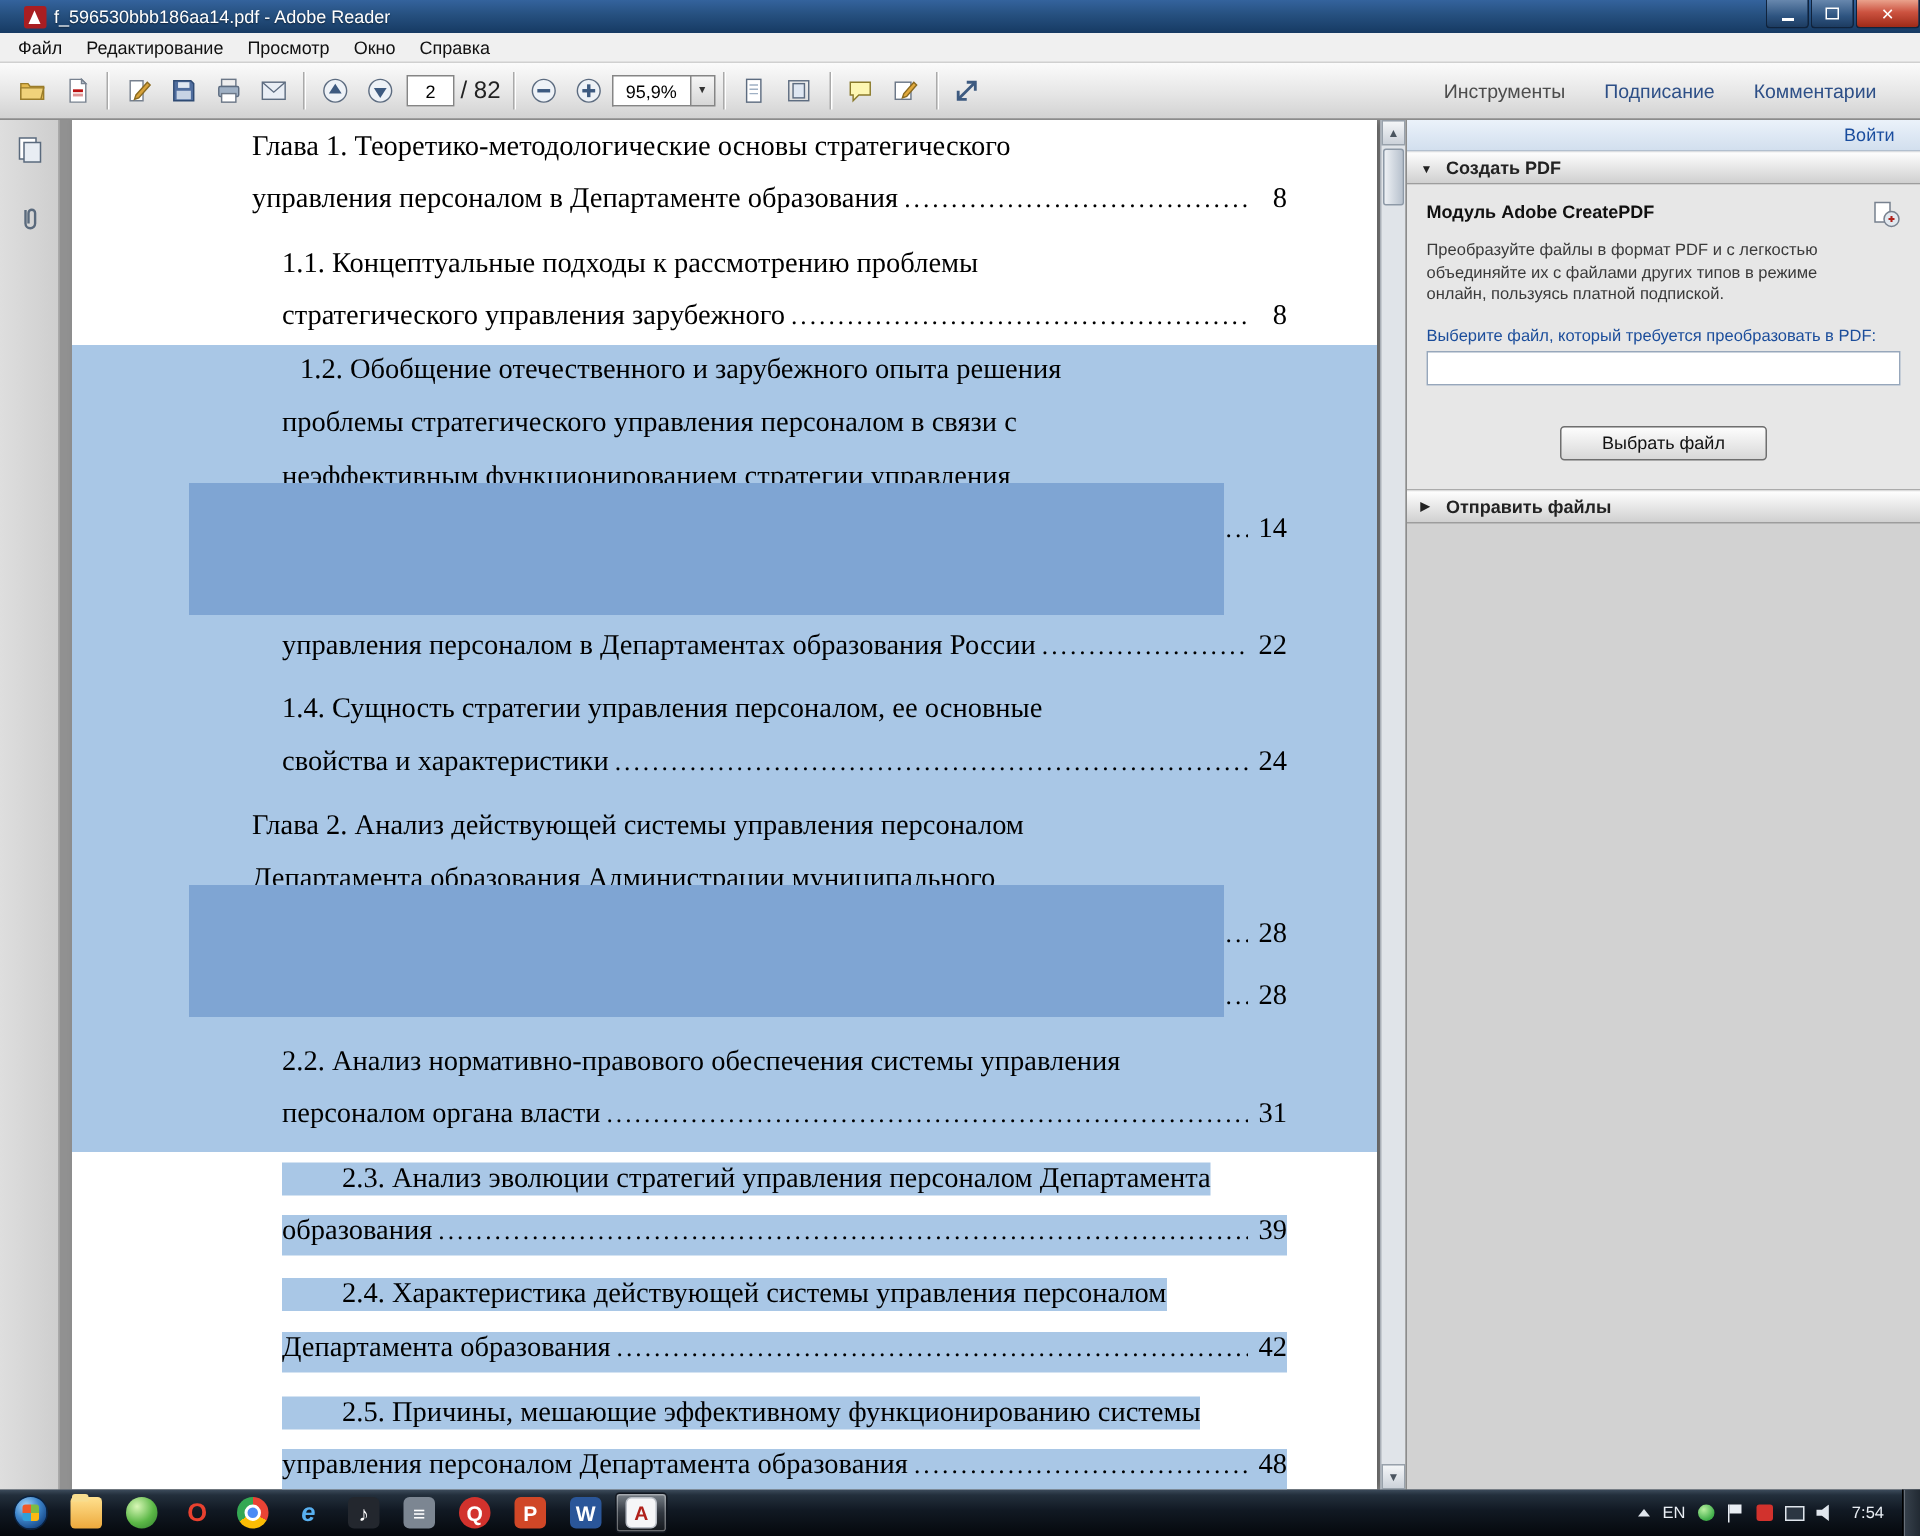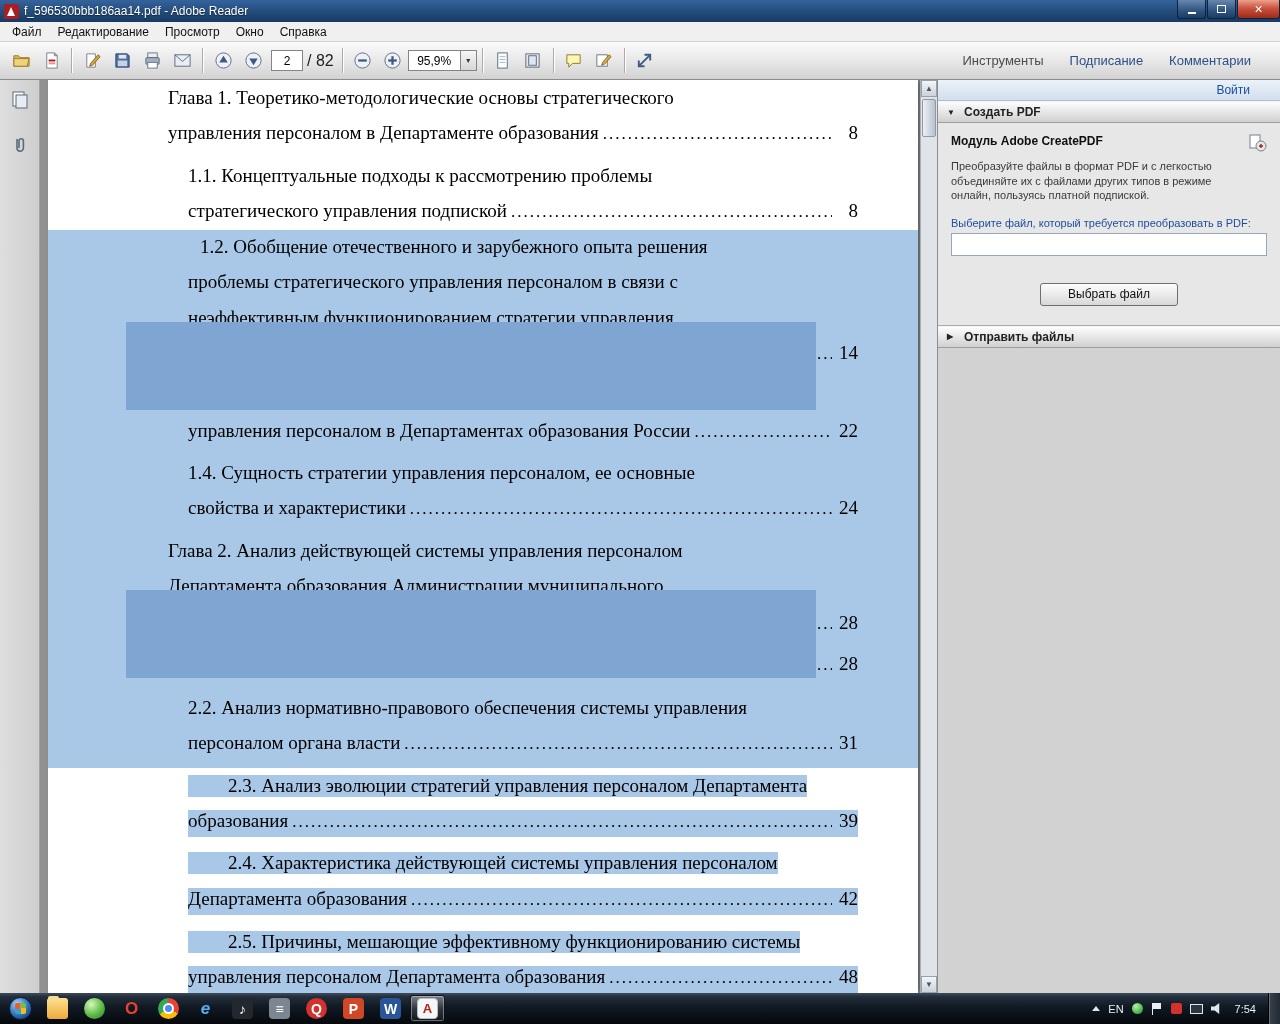--- a/index.html
+++ b/index.html
@@ -2,21 +2,21 @@
 <html style="--sel: #a9c7e6; --red: #7fa5d3;"><head>
 <meta charset="utf-8">
 <style>
   * { box-sizing: border-box; margin: 0; padding: 0; }
   html, body { width: 1280px; height: 1024px; }
   body { position: relative; overflow: hidden; background: #919191; font-family: "Liberation Sans", sans-serif; }
 
   
   .titlebar { position:absolute; top:0; left:0; width:100%; height:22px;
     background:linear-gradient(180deg,#34639d 0%,#26507f 45%,#163a63 100%);
-    display:flex; align-items:center; padding:0 0 0 4px; color:#fff; }
+    display:flex; align-items:center; padding:0 0 0 16px; color:#fff; }
   .app-logo { width:15px; height:15px; background:#a91e22; border-radius:2px; margin-right:5px; position:relative; flex:none; }
   .app-logo::after { content:""; position:absolute; left:3px; top:3px;
     border-left:4px solid transparent; border-right:4px solid transparent; border-bottom:9px solid #fff; }
   .title-text { font-size:12px; white-space:nowrap; text-shadow:0 1px 1px rgba(0,0,0,.5); }
   .win-controls { margin-left:auto; display:flex; align-self:flex-start; }
   .win-btn { width:29px; height:19px; margin-left:1px; border:1px solid #10233c; border-top:none;
     border-radius:0 0 3px 3px; background:linear-gradient(#6787ad,#2e5480 60%,#1d3c61);
     color:#fff; display:flex; align-items:center; justify-content:center; font-size:12px; }
   .win-btn .glyph-min { width:8px; height:2px; background:#fff; margin-top:8px; }
   .win-btn .glyph-max { width:9px; height:8px; border:1px solid #fff; }
@@ -71,21 +71,21 @@
   .vscroll { position:absolute; left:920px; top:0; bottom:0; width:17px; background:#e0e4e9; border-left:1px solid #aab0b8; }
   .scroll-btn { position:absolute; left:0; width:16px; height:17px; background:linear-gradient(#f4f6f8,#ccd2da);
     border:1px solid #98a1ab; color:#4b5560; font-size:8px; display:flex; align-items:center; justify-content:center; }
   .scroll-btn.up { top:0; } .scroll-btn.down { bottom:0; }
   .scroll-thumb { position:absolute; left:1px; top:19px; width:14px; height:38px;
     background:linear-gradient(90deg,#eef1f5,#b7c1cd); border:1px solid #8d99a7; border-radius:2px; }
 
   
   .rightpanel { position:absolute; left:937px; top:0; right:0; bottom:0; background:#d2d2d2; border-left:1px solid #8c8c8c; }
   .signin-bar { height:21px; background:linear-gradient(#ebf2fa,#d2dfee); border-bottom:1px solid #b2bfce;
-    display:flex; justify-content:flex-end; align-items:center; padding:0 30px; }
+    display:flex; justify-content:flex-end; align-items:center; padding:0 17px; }
   .signin-link { color:#1a4d9e; font-size:12px; }
   .panel-header { height:22px; background:linear-gradient(#fdfdfd,#d0d0d0); border-top:1px solid #f4f4f4;
     border-bottom:1px solid #9d9d9d; display:flex; align-items:center; gap:7px; padding:0 9px;
     font-size:12px; font-weight:bold; color:#222; }
   .expander { font-size:8px; width:10px; color:#222; }
   .createpdf-body { background:#e7e7e7; border-bottom:1px solid #ababab; padding:11px 13px 15px; }
   .module-row { display:flex; align-items:flex-start; }
   .module-title { flex:1; font-size:12px; font-weight:bold; color:#101010; }
   .createpdf-icon svg { width:20px; height:18px; }
   .module-desc { font-size:11px; color:#3a3a3a; line-height:1.33; margin-top:3px; padding-right:22px; }
@@ -307,21 +307,21 @@
         </div>
         <div class="toc-line" data-name="toc-line" style="top: 42px; left: 120px;">
           <span class="toc-text" data-name="toc-line-text">управления персоналом в Департаменте образования</span>
           <span class="leader" data-name="dot-leader"></span>
           <span class="page-num" data-name="toc-page-number">8</span>
         </div>
         <div class="toc-line" data-name="toc-line" style="top: 85px; left: 140px;">
           <span class="toc-text" data-name="toc-line-text">1.1. Концептуальные подходы к рассмотрению проблемы</span>
         </div>
         <div class="toc-line" data-name="toc-line" style="top: 120px; left: 140px;">
-          <span class="toc-text" data-name="toc-line-text">стратегического управления подпиской</span>
+          <span class="toc-text" data-name="toc-line-text">стратегического управления зарубежного</span>
           <span class="leader" data-name="dot-leader"></span>
           <span class="page-num" data-name="toc-page-number">8</span>
         </div>
         <div class="toc-line" data-name="toc-line" style="top: 156px; left: 140px; margin-left: 12px;">
           <span class="toc-text" data-name="toc-line-text">1.2. Обобщение отечественного и зарубежного опыта решения</span>
         </div>
         <div class="toc-line" data-name="toc-line" style="top: 191px; left: 140px;">
           <span class="toc-text" data-name="toc-line-text">проблемы стратегического управления персоналом в связи с</span>
         </div>
         <div class="toc-line" data-name="toc-line" style="top: 227px; left: 140px;">

